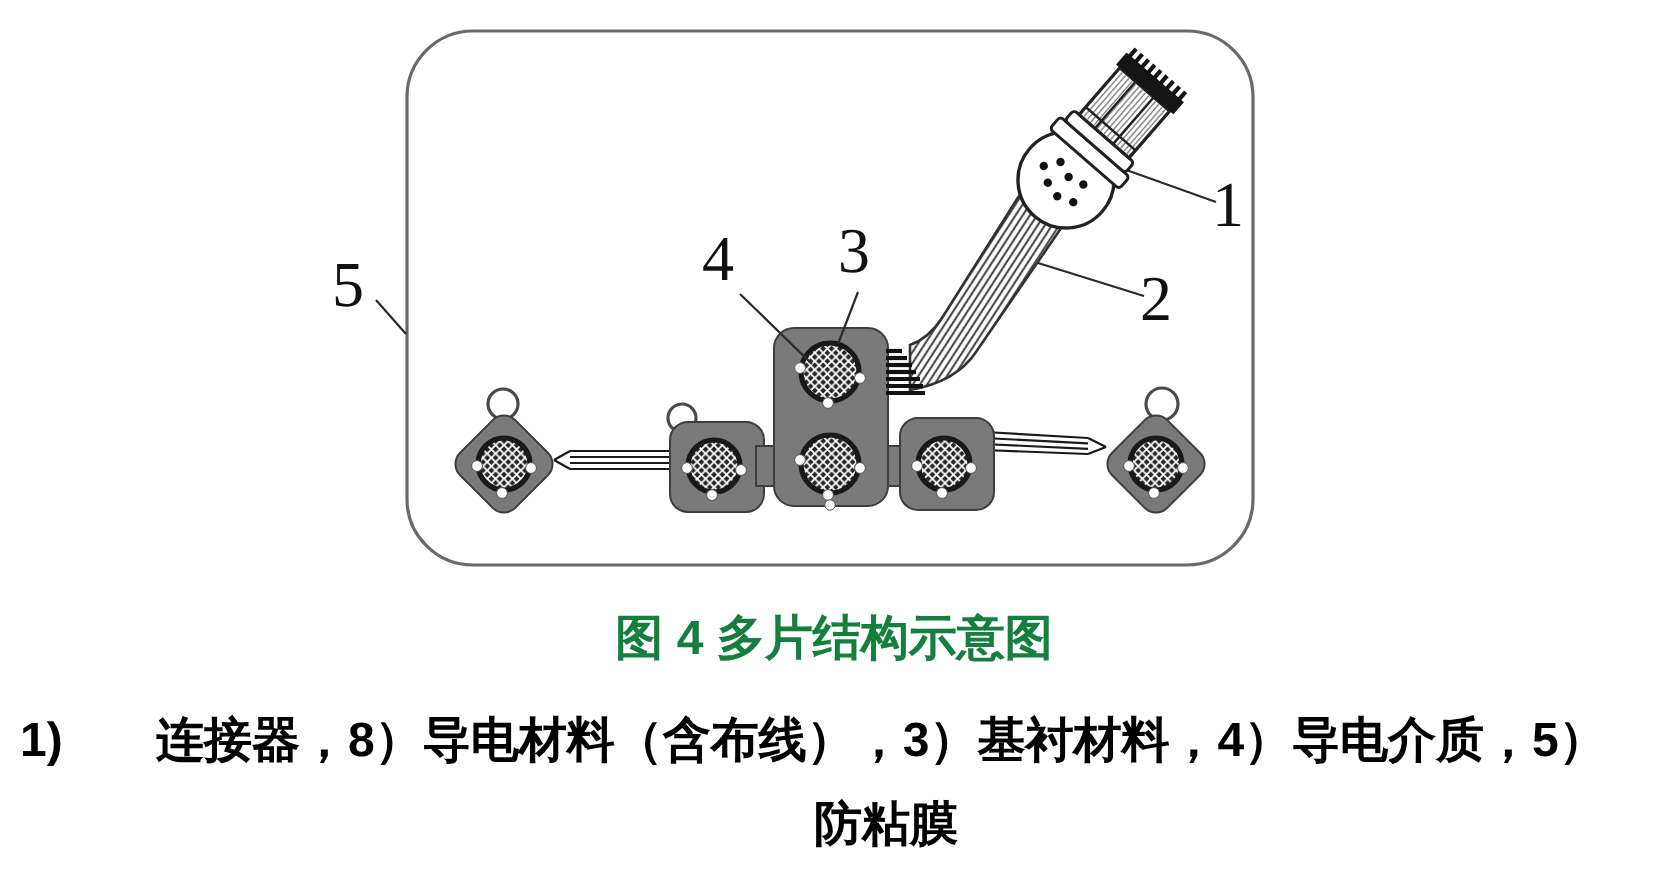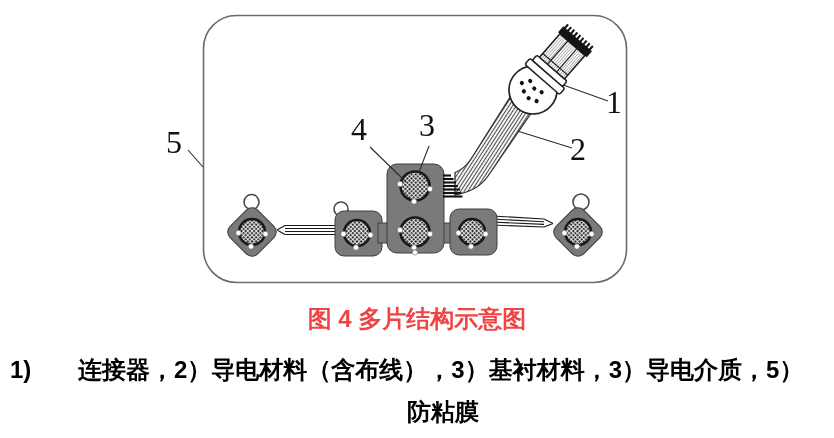--- a/index.html
+++ b/index.html
@@ -7,21 +7,21 @@
         font-family:"Liberation Sans",sans-serif;}
   .diagram-svg{position:absolute;top:0;left:0;}
   .callout{position:absolute;font-family:"Liberation Serif",serif;font-size:32px;
            line-height:1;color:#111;}
   .callout-1{left:606px;top:86px;}
   .callout-2{left:570px;top:133px;}
   .callout-3{left:419px;top:109px;}
   .callout-4{left:351px;top:113px;}
   .callout-5{left:166px;top:126px;}
   .caption{position:absolute;top:303px;left:0;width:834px;text-align:center;
-           font-size:24px;font-weight:700;color:#ef4444;}
+           font-size:24px;font-weight:700;color:#15803d;}
   .legend-line1{position:absolute;top:354px;left:10px;width:824px;font-size:24px;
                 font-weight:700;color:#000;white-space:pre;overflow:hidden;}
   .legend-line2{position:absolute;top:396px;left:26px;width:834px;text-align:center;
                 font-size:24px;font-weight:700;color:#000;}
 </style>
 </head>
 <body>
 
 <div class="page">
 
@@ -142,16 +142,16 @@
     </g>
   </svg>
 
   <div class="callout callout-1">1</div>
   <div class="callout callout-2">2</div>
   <div class="callout callout-3">3</div>
   <div class="callout callout-4">4</div>
   <div class="callout callout-5">5</div>
 
   <div class="caption">图 4 多片结构示意图</div>
-  <div class="legend-line1">1)       连接器，2）导电材料（含布线），3）基衬材料，3）导电介质，5）</div>
+  <div class="legend-line1">1)       连接器，8）导电材料（含布线），3）基衬材料，4）导电介质，5）</div>
   <div class="legend-line2">防粘膜</div>
 
 </div>
 
 </body></html>

